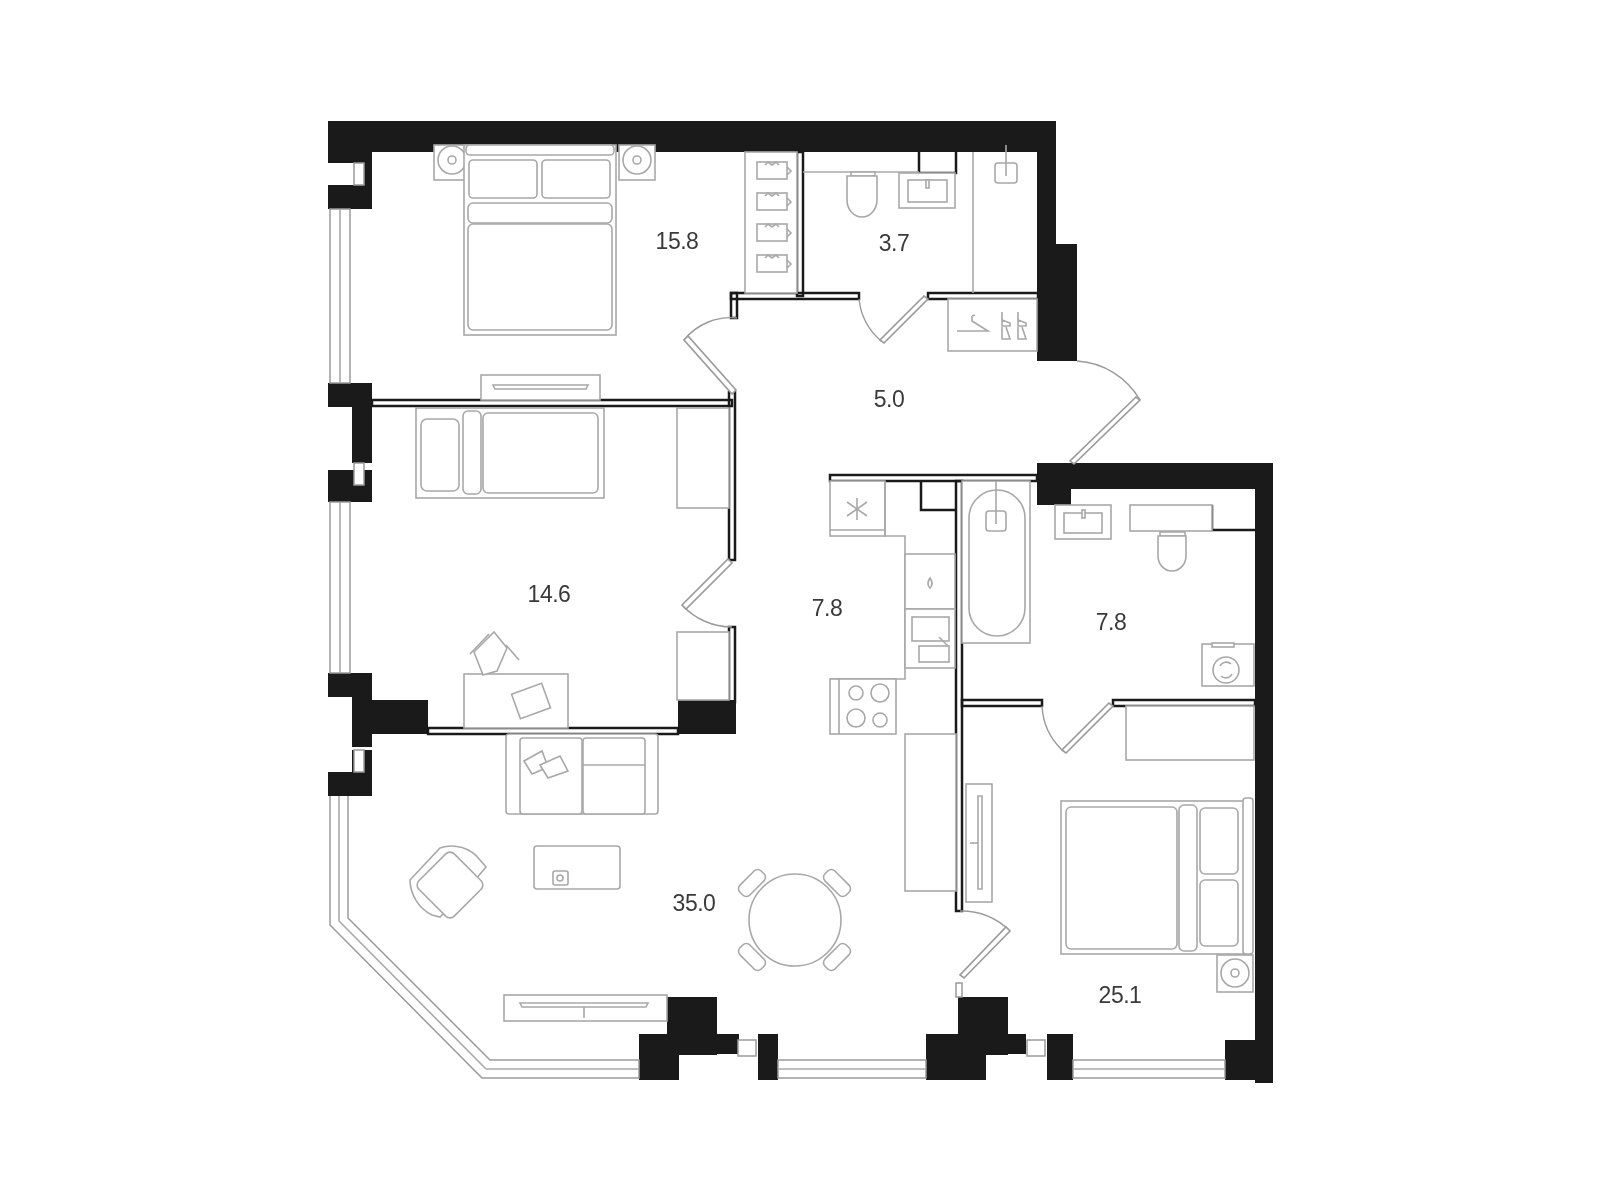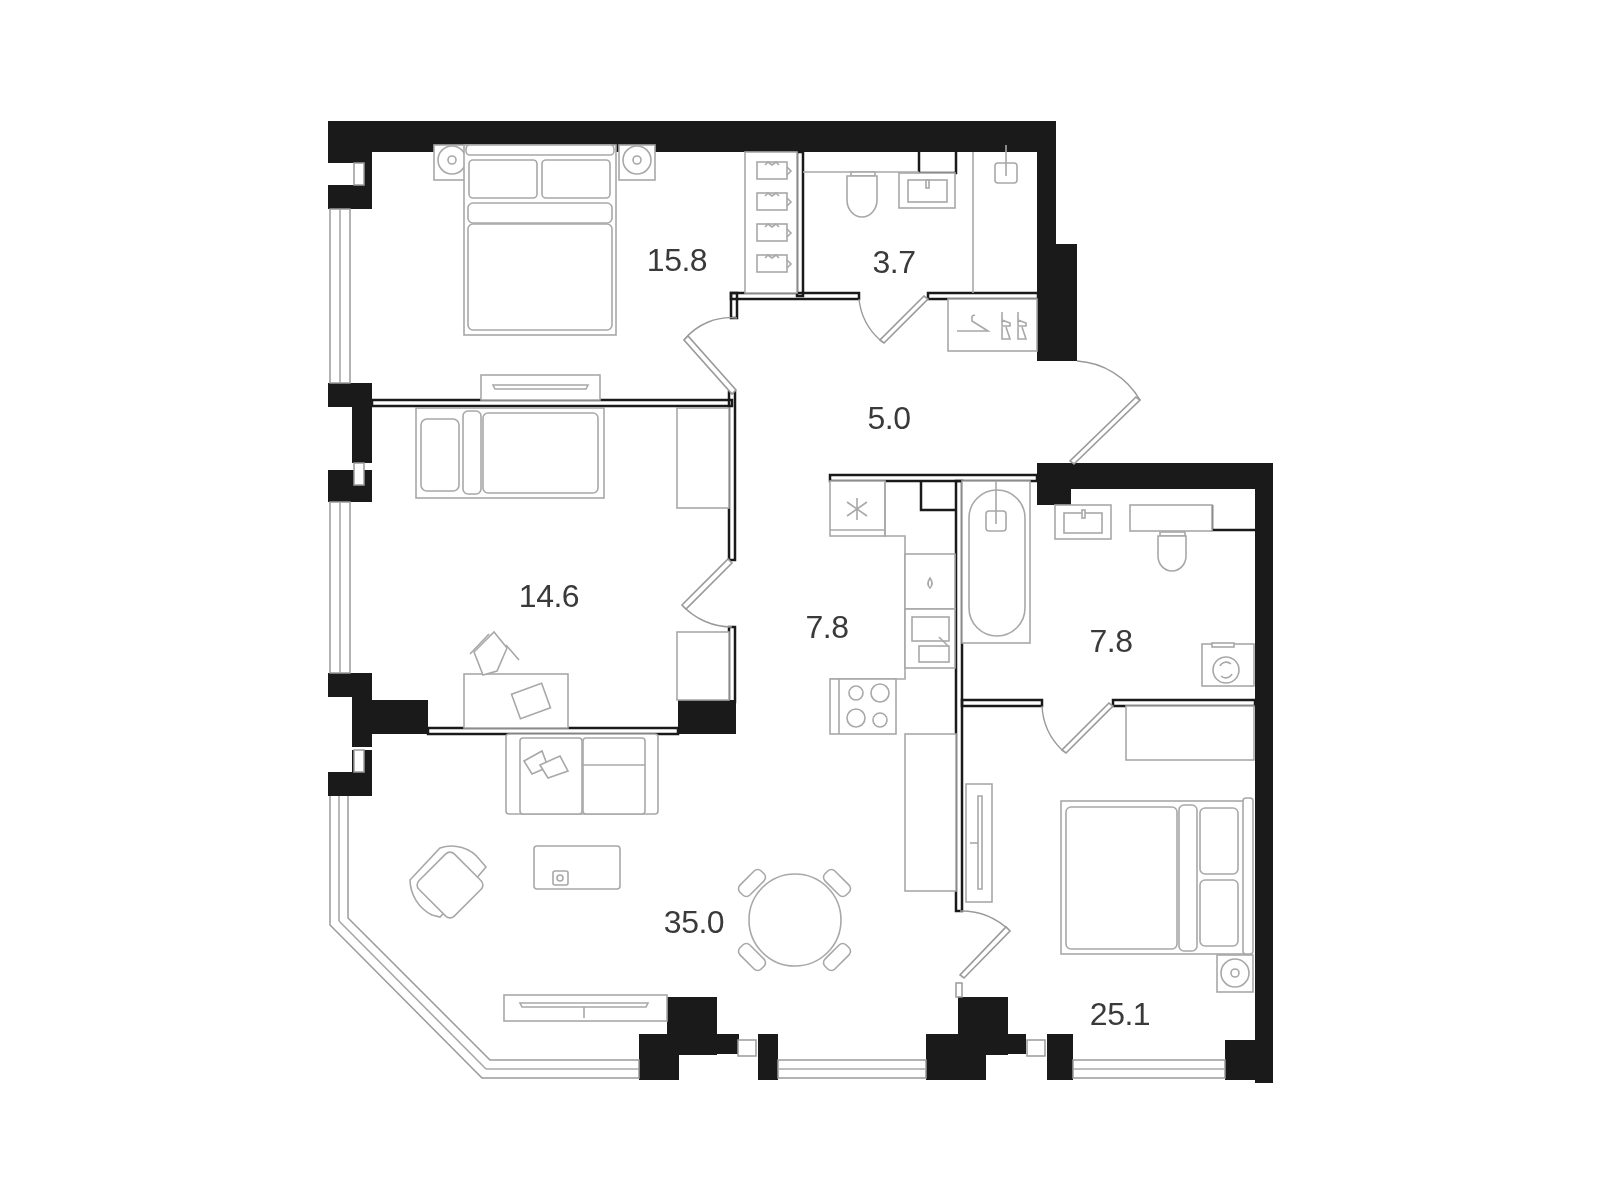--- a/index.html
+++ b/index.html
@@ -8,26 +8,25 @@
     .wall { fill: #1a1a1a; }
     .thin { fill: none; stroke: #1a1a1a; stroke-width: 2.5; }
     .win { fill: #ffffff; stroke: #9a9a9a; stroke-width: 1.5; }
     .furn { fill: #ffffff; stroke: #a8a8a8; stroke-width: 1.6; }
     .furnl { fill: none; stroke: #a8a8a8; stroke-width: 1.6; }
     .door { fill: none; stroke: #9a9a9a; stroke-width: 1.4; }
     .doorleaf { fill: #ffffff; stroke: #9a9a9a; stroke-width: 1.6; }
     .room-label {
       position: absolute;
       font-family: "Liberation Sans", sans-serif;
-      font-size: 32px;
+      font-size: 23px;
       color: #3a3a3a;
       letter-spacing: -0.5px;
       transform: translate(-50%, -50%);
       white-space: nowrap;
-      margin-top: 19px;
     }
   </style>
 </head>
 <body>
 
 <svg id="plan" viewBox="0 0 1600 1200" xmlns="http://www.w3.org/2000/svg">
 
   <g>
 
     <rect class="wall" x="328" y="121" width="728" height="31"></rect>
@@ -304,17 +303,17 @@
 
     <rect class="furn" x="1217" y="955" width="36" height="37"></rect>
     <circle class="furn" cx="1235" cy="973" r="14"></circle>
       <circle class="furn" cx="1235" cy="973" r="4"></circle>
   </g>
 </svg>
 
 <div class="room-label" style="left:677px;top:241px;">15.8</div>
 <div class="room-label" style="left:894px;top:243px;">3.7</div>
 <div class="room-label" style="left:889px;top:399px;">5.0</div>
-<div class="room-label" style="left:549px;top:577px;">14.6</div>
+<div class="room-label" style="left:549px;top:594px;">14.6</div>
 <div class="room-label" style="left:827px;top:608px;">7.8</div>
 <div class="room-label" style="left:1111px;top:622px;">7.8</div>
 <div class="room-label" style="left:694px;top:903px;">35.0</div>
 <div class="room-label" style="left:1120px;top:995px;">25.1</div>
 
 </body></html>

